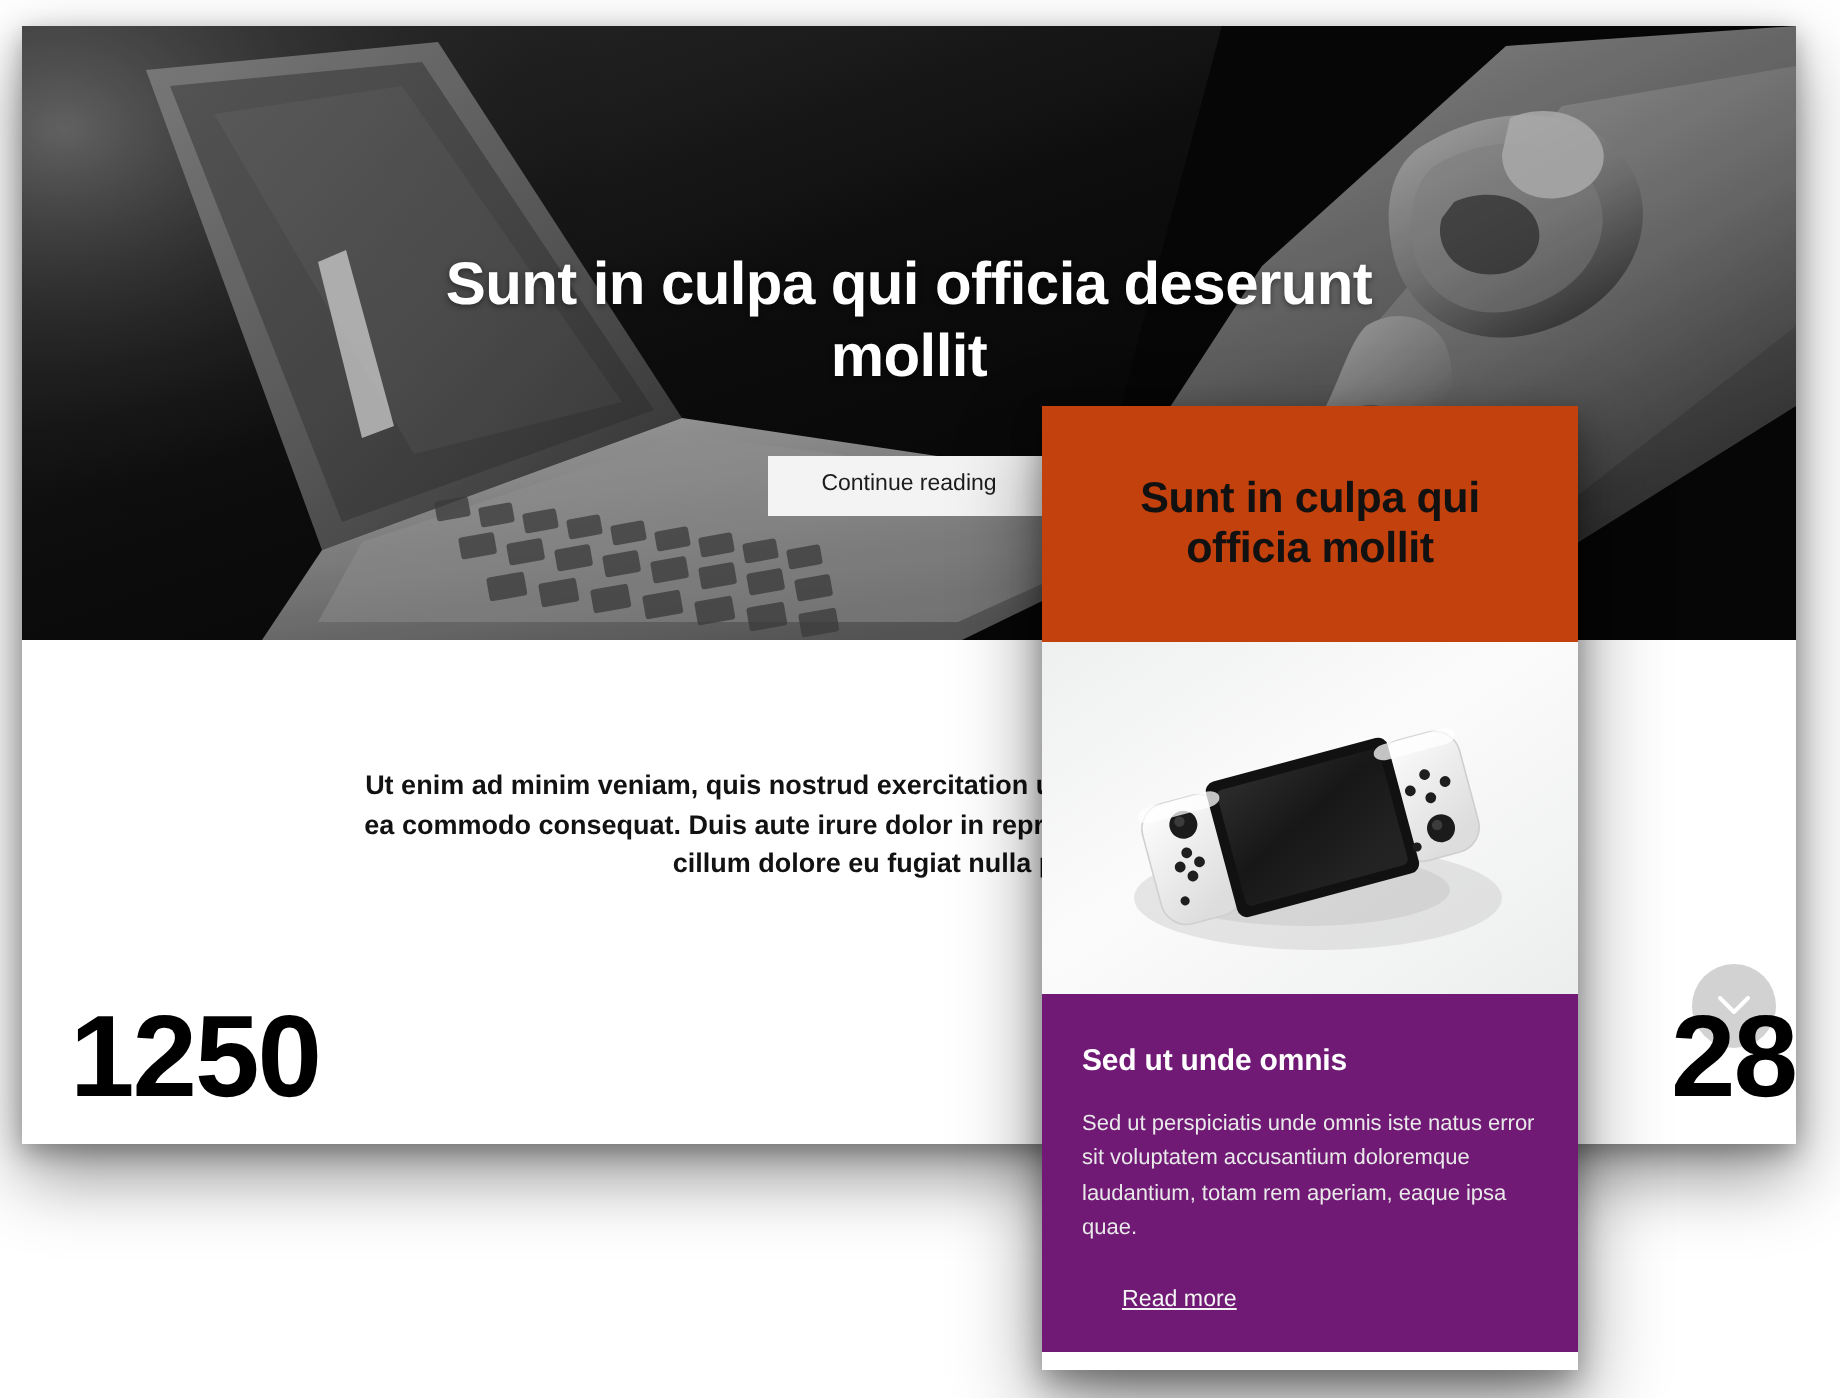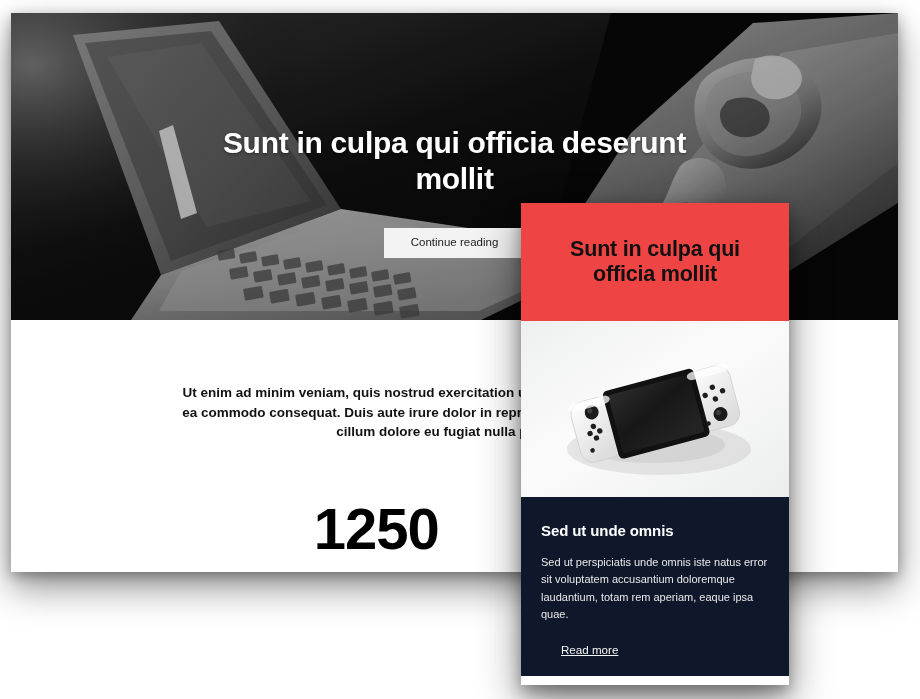--- a/index.html
+++ b/index.html
@@ -109,21 +109,21 @@
     line-height: 19.5px;
     font-weight: bold;
   }
 
   .stats-row {
     position: absolute;
     left: 0;
     right: 0;
     top: 178px;
     display: flex;
-    justify-content: center;
+    justify-content: space-between;
     gap: 118px;
     padding-left: 24px;
   }
   .stat {
     text-align: center;
     position: relative;
   }
   .stat-value {
     font-size: 58px;
     line-height: 62px;
@@ -160,21 +160,21 @@
     background: #ffffff;
     box-shadow: 0 18px 40px rgba(0,0,0,0.45),
                 0 6px 14px rgba(0,0,0,0.32);
     overflow: hidden;
     z-index: 30;
     display: flex;
     flex-direction: column;
   }
   .card-head {
     height: 118px;
-    background: #ef4444;
+    background: #c2410c;
     display: flex;
     align-items: center;
     justify-content: center;
     padding: 0 18px;
     box-sizing: border-box;
   }
   .card-title {
     margin: 0;
     text-align: center;
     font-size: 21.5px;
@@ -186,21 +186,21 @@
   .card-media {
     height: 176px;
     position: relative;
     overflow: hidden;
     background: #f2f2f2;
   }
   .card-media svg { display:block; width: 100%; height: 100%; }
 
   .card-body {
     flex: 1;
-    background: #0f172a;
+    background: #701a75;
     padding: 25px 20px 0 20px;
     box-sizing: border-box;
   }
   .card-subtitle {
     margin: 0 0 14px 0;
     font-size: 15px;
     line-height: 18px;
     font-weight: bold;
     color: #ffffff;
     letter-spacing: -0.1px;

